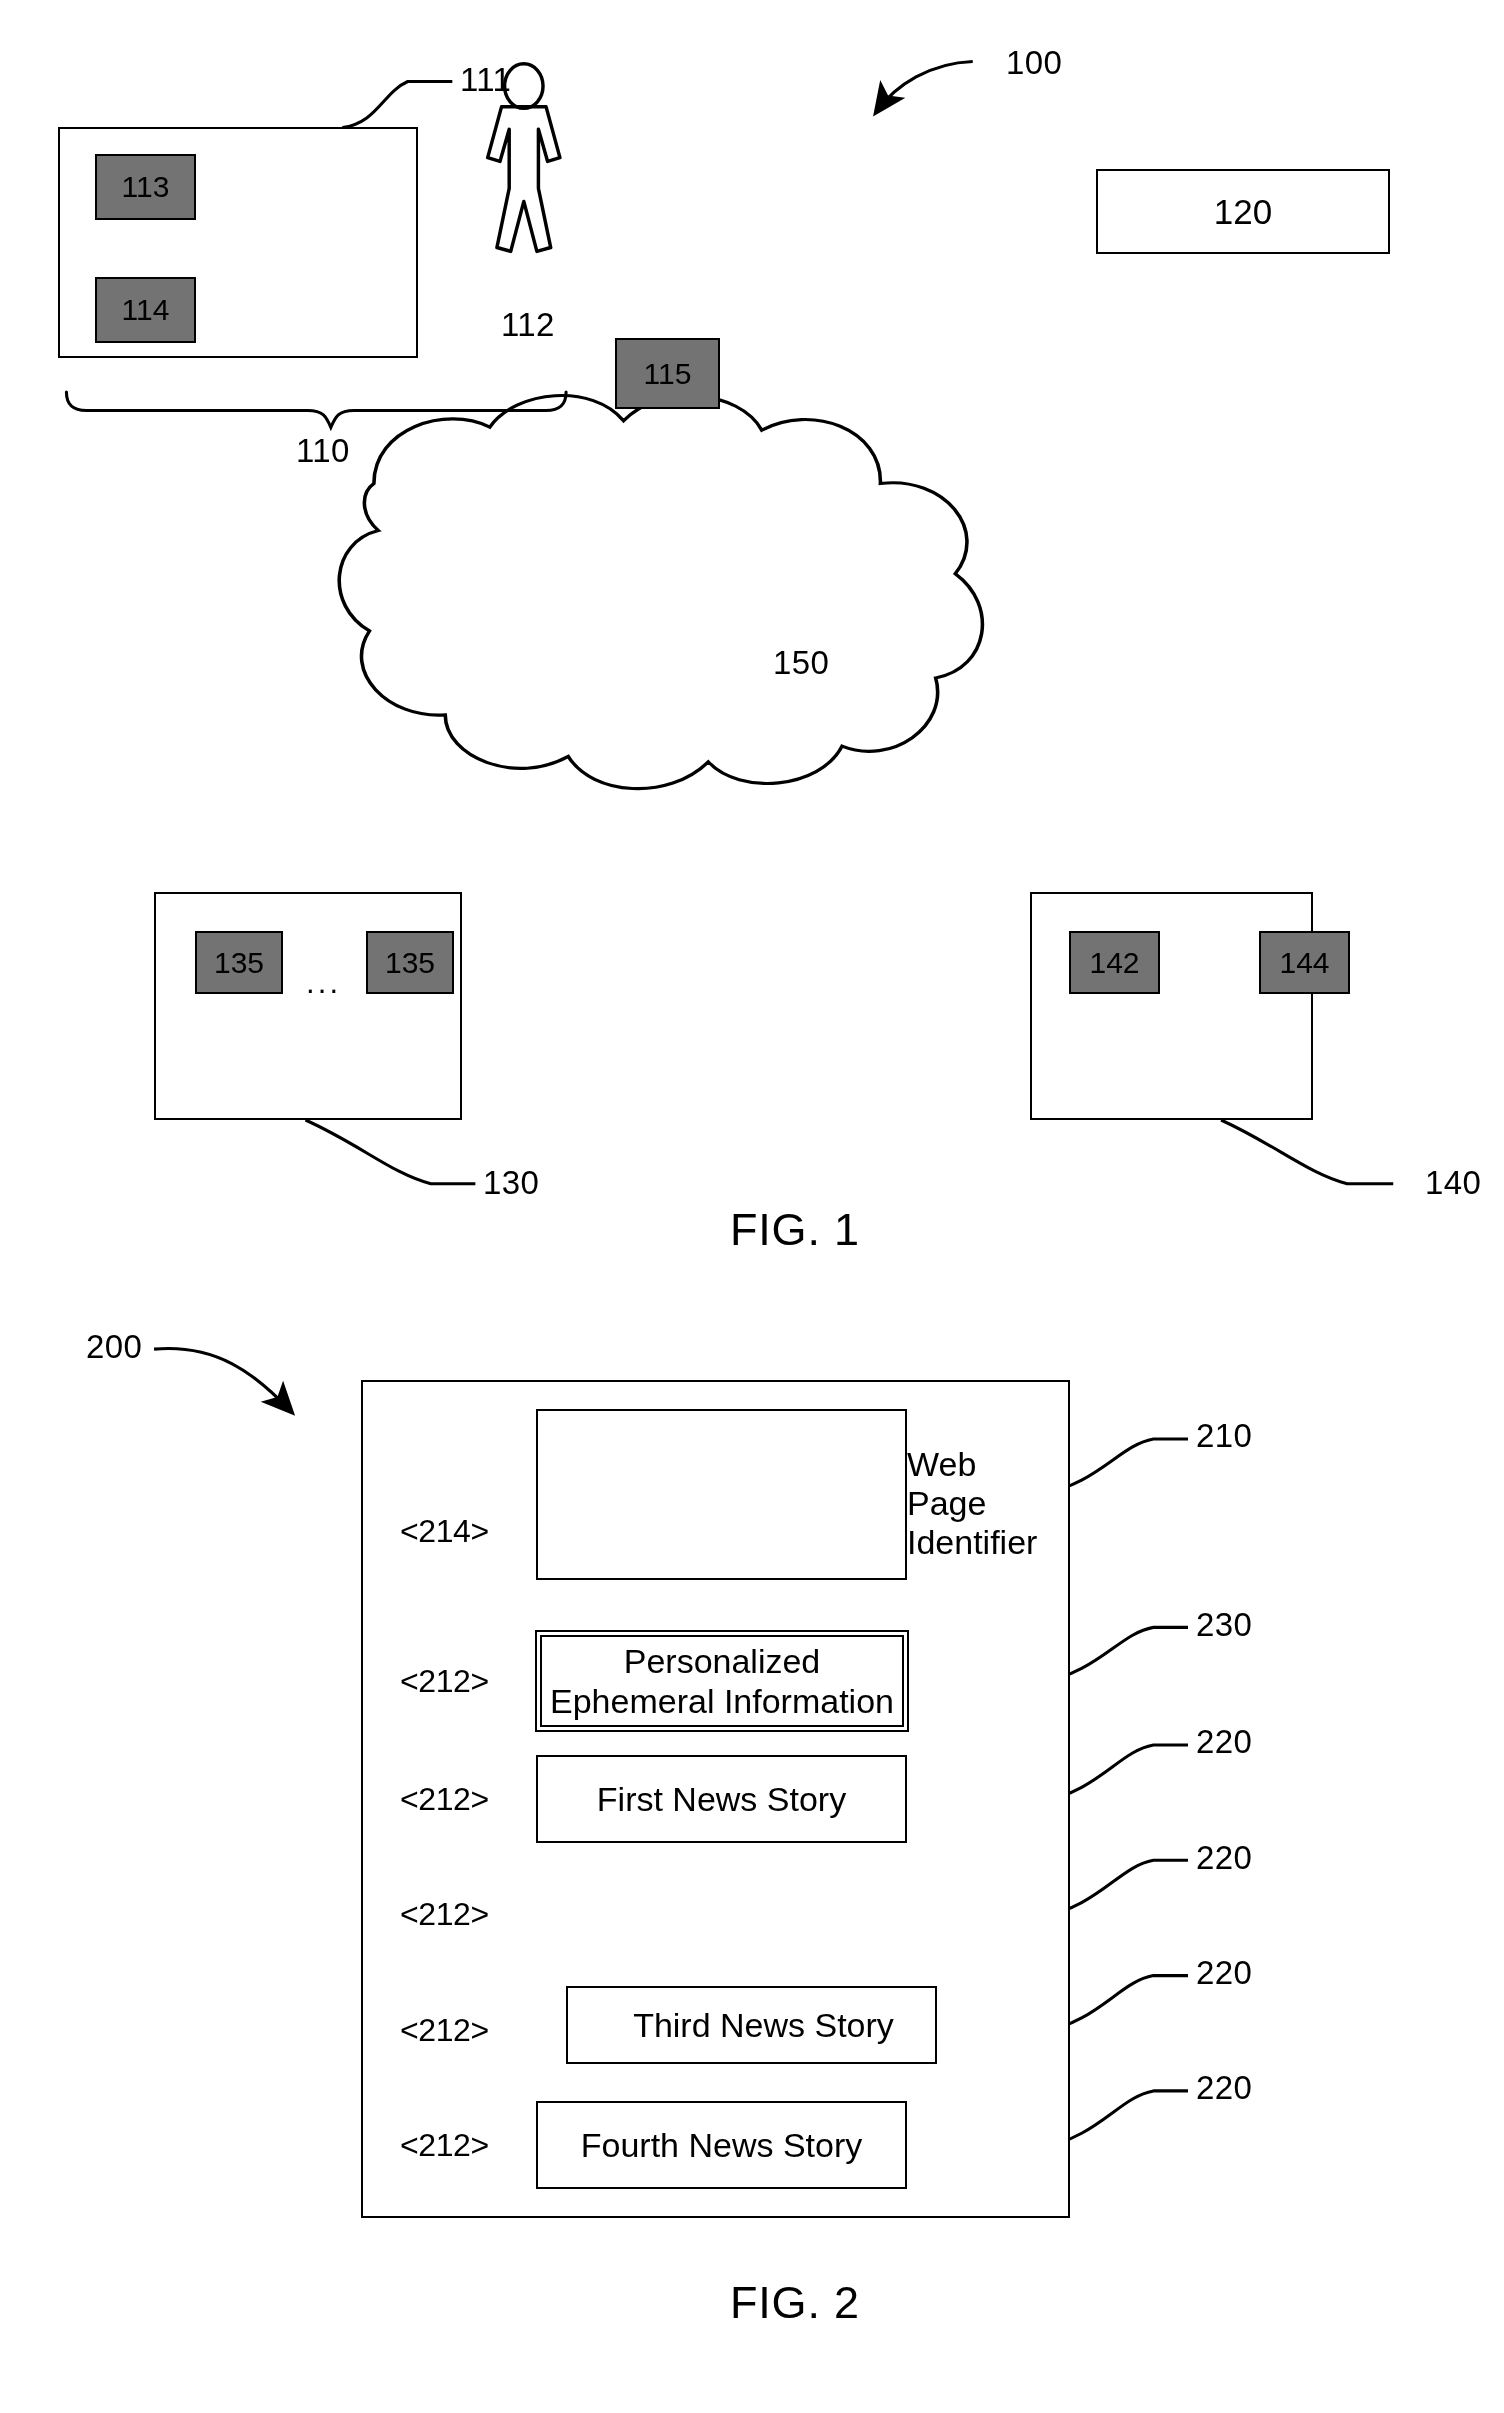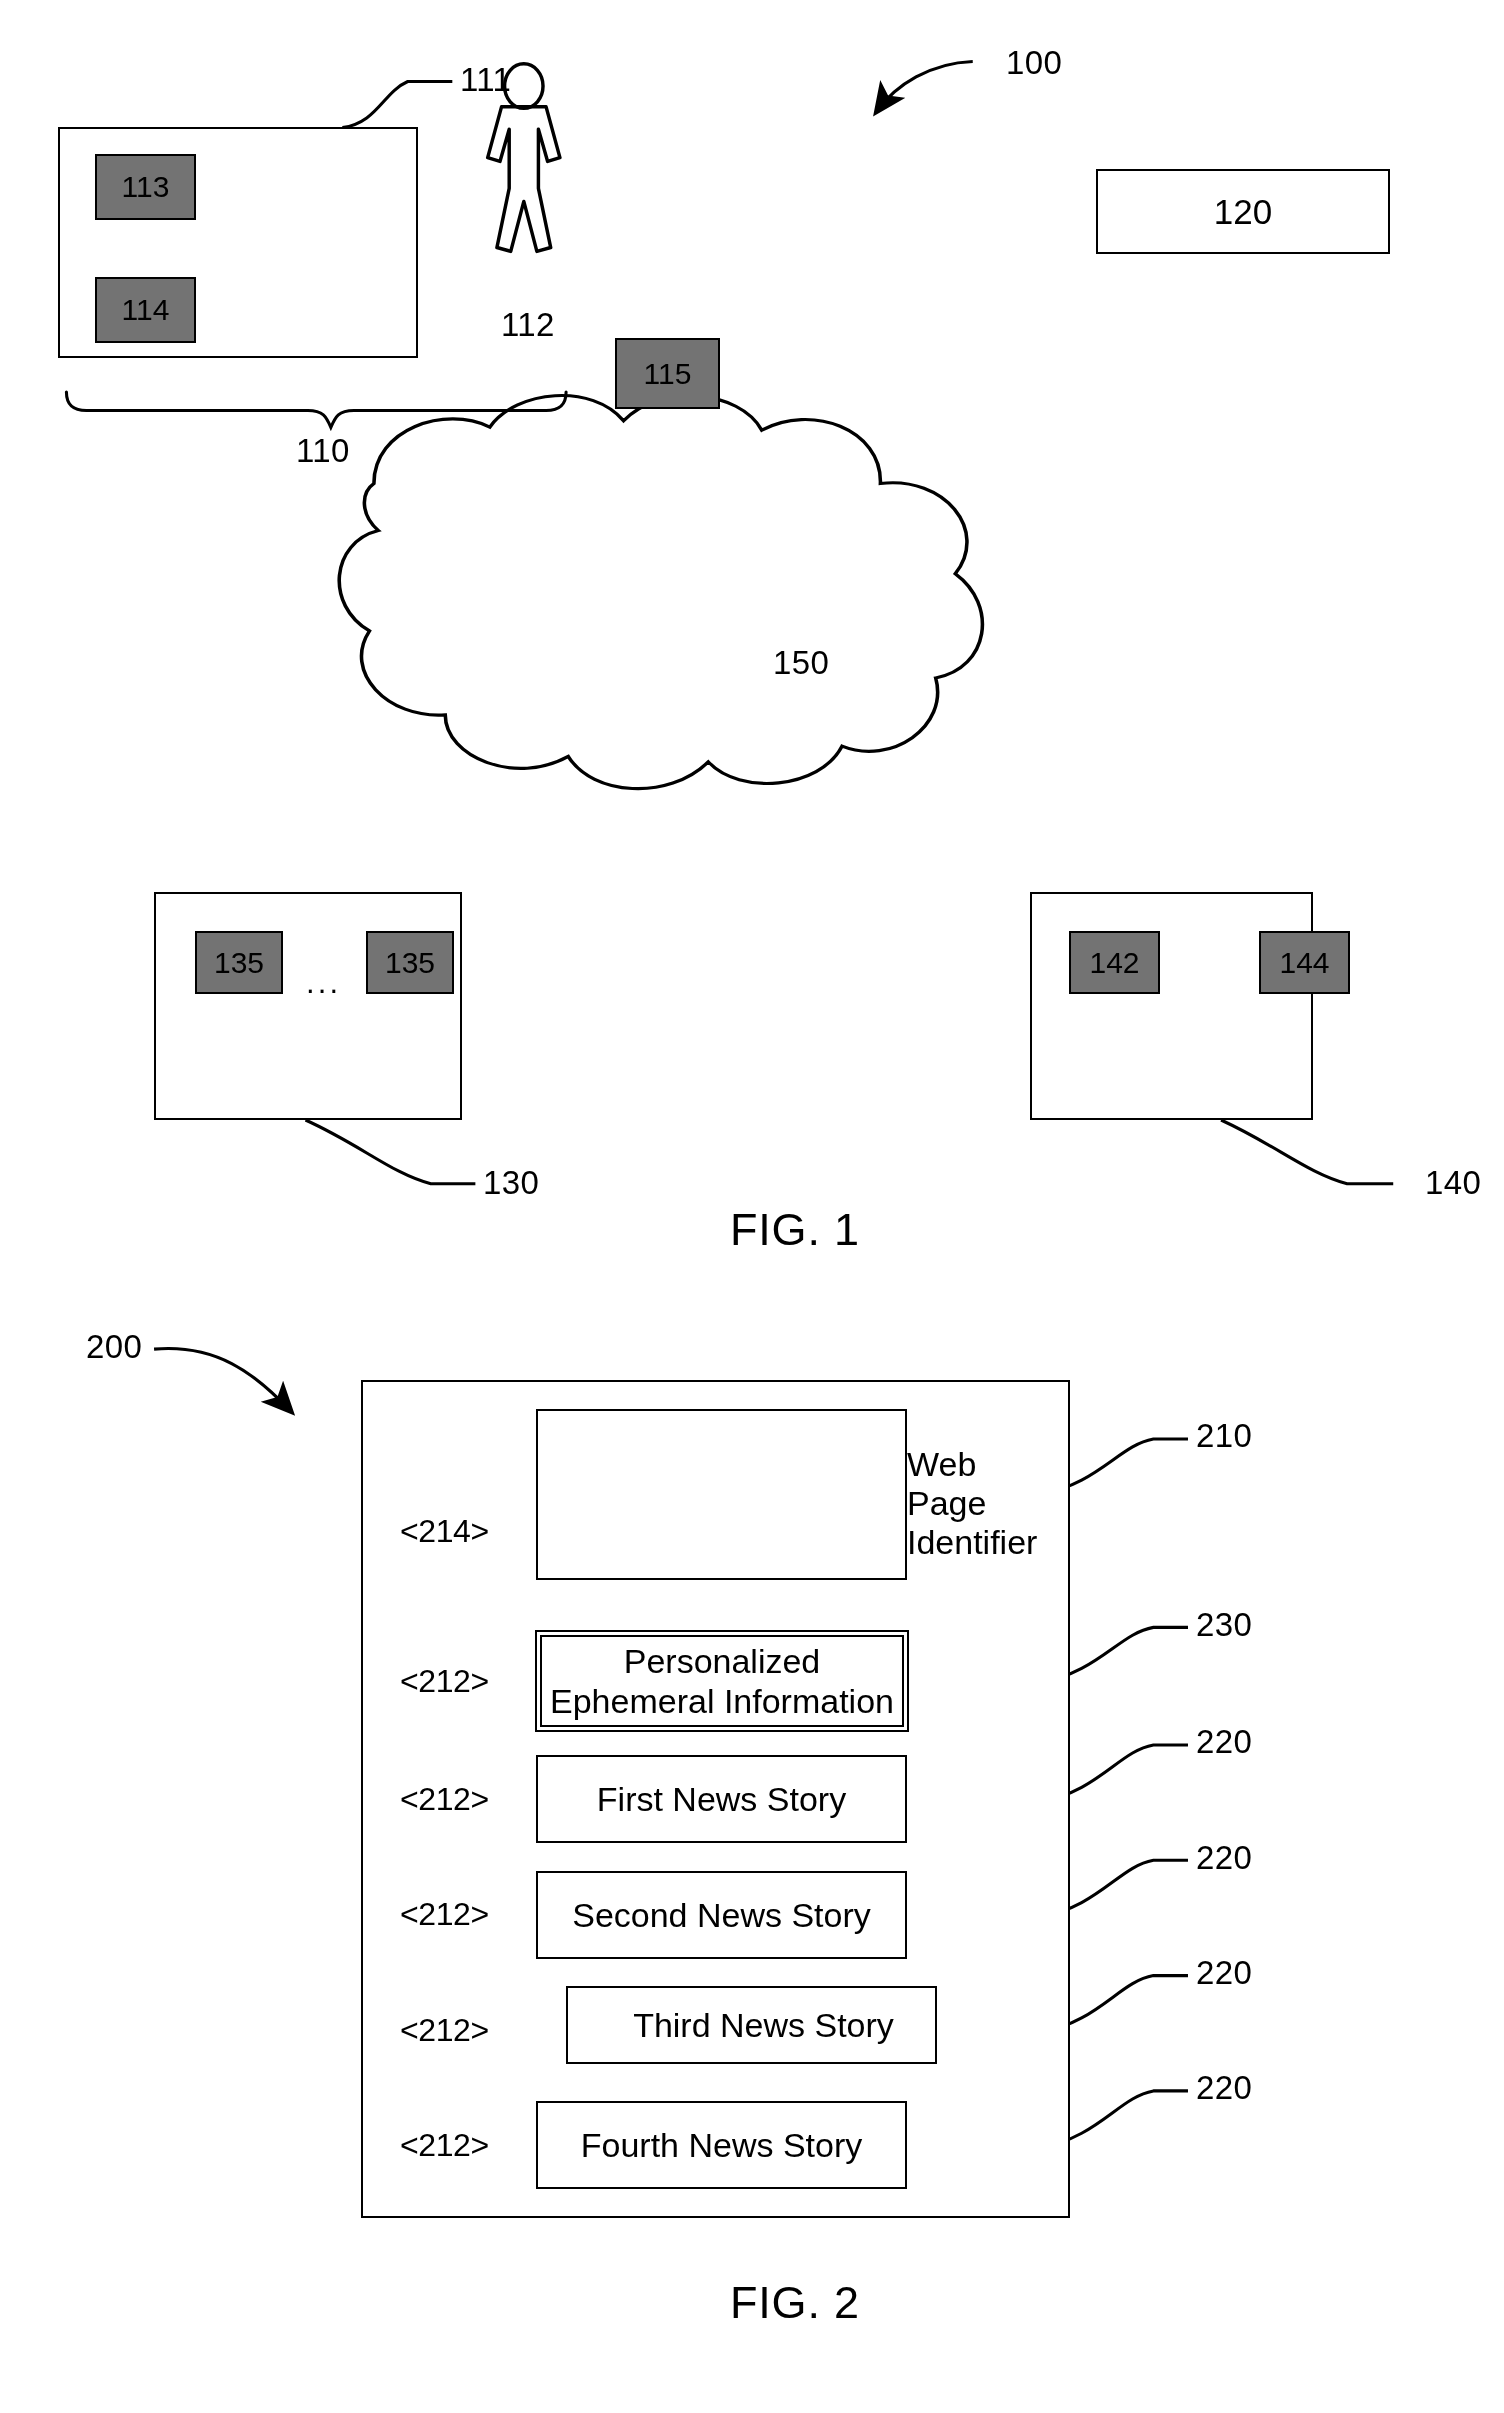--- a/index.html
+++ b/index.html
@@ -247,21 +247,20 @@
   <div class="lbl tag-ref" style="left:400px; top:1665px;">&lt;212&gt;</div>
 
   <div class="lbl ref-num" style="left:1196px; top:1608px;">230</div>
 
   <div class="row-box" style="left:536px; top:1755px; width:371px; height:88px;">First News Story</div>
 
   <div class="lbl tag-ref" style="left:400px; top:1783px;">&lt;212&gt;</div>
 
   <div class="lbl ref-num" style="left:1196px; top:1725px;">220</div>
 
-  <div class="row-box" style="left:536px; top:1871px; width:371px; height:88px;">Second News Story</div>
 
   <div class="lbl tag-ref" style="left:400px; top:1898px;">&lt;212&gt;</div>
 
   <div class="lbl ref-num" style="left:1196px; top:1841px;">220</div>
 
   <div class="row-box" style="left:566px; top:1986px; width:371px; height:78px;padding-left:24px;">Third News Story</div>
 
   <div class="lbl tag-ref" style="left:400px; top:2014px;">&lt;212&gt;</div>
 
   <div class="lbl ref-num" style="left:1196px; top:1956px;">220</div>

